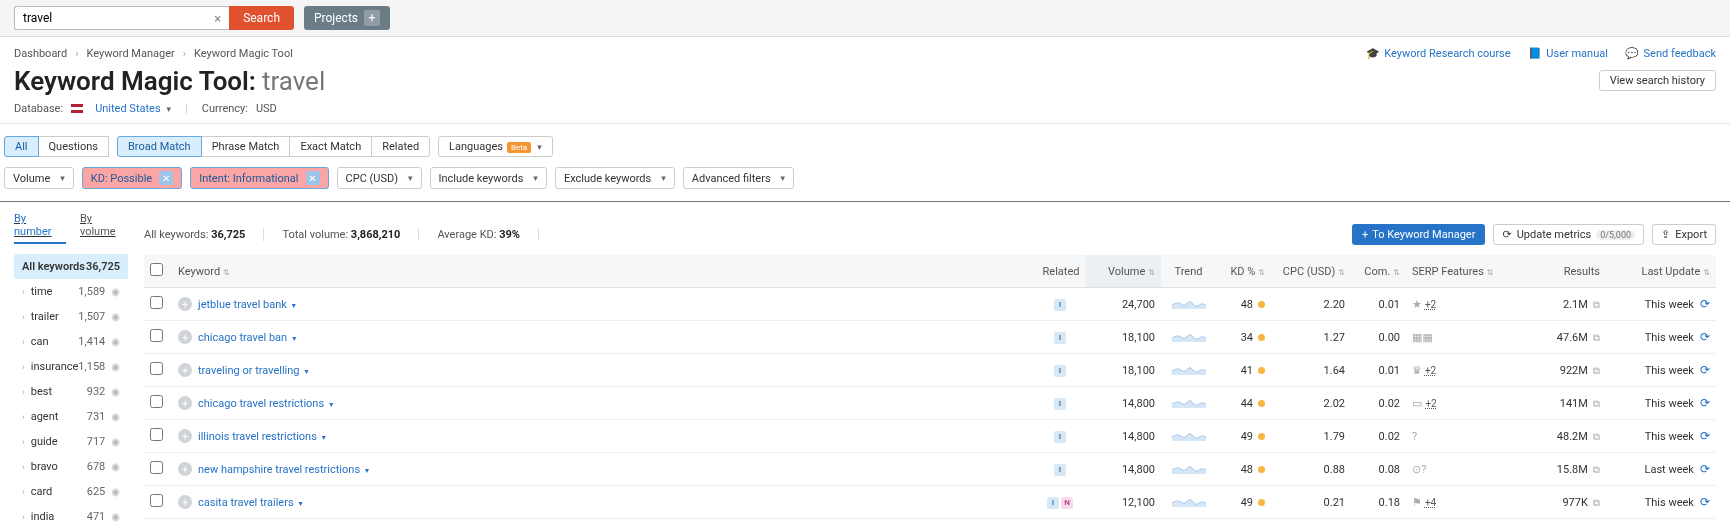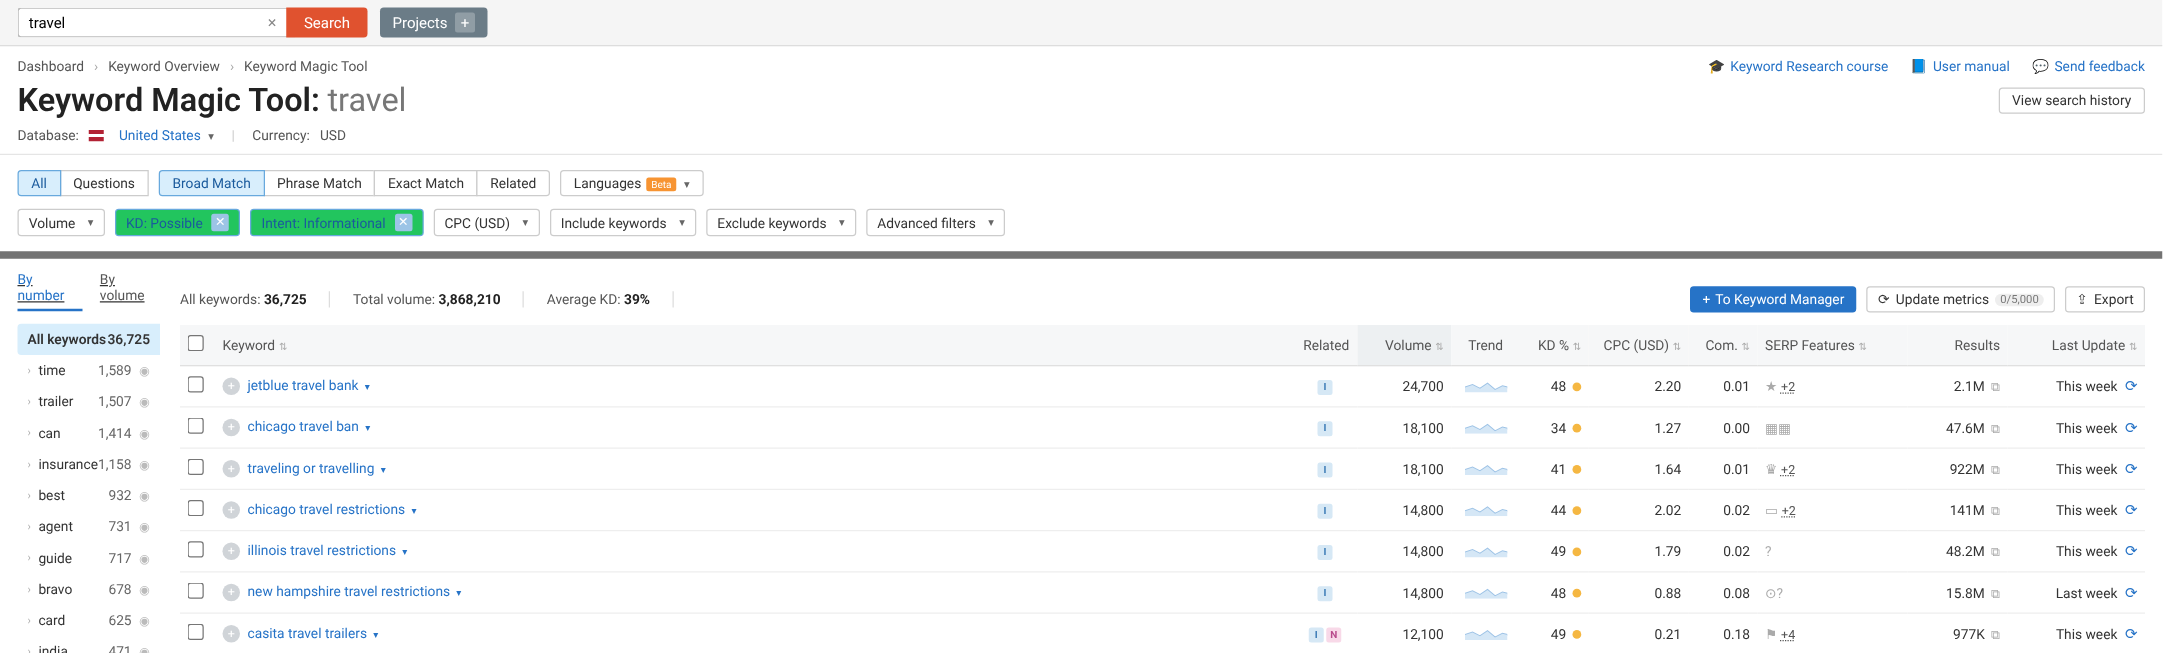--- a/index.html
+++ b/index.html
@@ -18,31 +18,31 @@
 .header-links { float:right; display:flex; gap:18px; font-size:11px;}
 .header-links a { color:#2673c7; text-decoration:none; display:flex; align-items:center; gap:4px;}
 h1 { font-size:26px; font-weight:600; margin-top:6px; display:flex; align-items:center;}
 h1 .title-dark { color:#222; }
 h1 .title-term { color:#777; font-weight:400; margin-left:6px;}
 .view-history { float:right; background:#fff; border:1px solid #ccc; padding:3px 10px; font-size:11px; border-radius:3px; color:#333; margin-top:-26px; cursor:pointer;}
 .meta-row { font-size:11px; color:#555; margin-top:6px; display:flex; align-items:center; gap:8px;}
 .meta-row a { color:#2673c7; text-decoration:none;}
 .meta-row .divider { color:#ccc; margin:0 6px;}
 .flag { display:inline-block; width:12px; height:9px; background:linear-gradient(#b22234 0 33%,#fff 33% 66%,#b22234 66%); position:relative; margin-right:4px; vertical-align:middle;}
-.filters { padding:12px 14px; border-bottom:6px solid #737373;}
+.filters { padding:12px 4px; border-bottom:1px solid #737373;}
 .tab-row { display:flex; gap:0; margin-bottom:10px;}
 .tab { border:1px solid #ccc; padding:3px 10px; font-size:11px; background:#fff; cursor:pointer; margin-left:-1px;}
 .tab:first-child { border-radius:3px 0 0 3px; margin-left:0;}
 .tab.solo { border-radius:3px; margin-left:8px;}
 .tab.active { background:#d8eefc; border-color:#68a9dd; color:#1a5a9c; position:relative; z-index:1;}
 .tab .beta { background:#f79432; color:#fff; font-size:8px; padding:1px 4px; border-radius:2px; margin-left:4px;}
 .chev { font-size:9px; margin-left:6px; color:#666;}
 .pill-row { display:flex; gap:8px; flex-wrap:wrap;}
 .pill { border:1px solid #ccc; padding:3px 8px; font-size:11px; background:#fff; border-radius:3px; display:flex; align-items:center; gap:4px; cursor:pointer;}
-.pill.active { background:#22c55e; border-color:#68a9dd; color:#1a5a9c;}
+.pill.active { background:#fca5a5; border-color:#68a9dd; color:#1a5a9c;}
 .pill .x { background:#9cc4e6; color:#fff; width:14px; height:14px; display:inline-flex; align-items:center; justify-content:center; border-radius:2px; font-size:10px; margin-left:3px;}
 .main { display:flex; }
 .side { width:130px; padding:10px 0 10px 14px;}
 .side-tabs { display:flex; gap:14px; font-size:11px; margin-bottom:10px;text-decoration:underline;}
 .side-tab { cursor:pointer; padding-bottom:4px; color:#555;}
 .side-tab.active { color:#2673c7; border-bottom:2px solid #2673c7;}
 .side-list { font-size:11px;}
 .side-head { background:#d8eefc; padding:6px 8px; display:flex; justify-content:space-between; font-weight:600; border-radius:3px 0 0 3px;}
 .side-item { padding:6px 8px; display:flex; align-items:center; color:#333; cursor:pointer;}
 .side-item .car { color:#aaa; font-size:9px; margin-right:6px;}
@@ -106,21 +106,21 @@
         <span>User manual</span>
       </a>
     <a>
         <span>💬</span>
         <span>Send feedback</span>
       </a>
   </div>
   <div class="breadcrumbs">
     <a>Dashboard</a>
       <span class="sep">›</span>
-    <a>Keyword Overview</a>
+    <a>Keyword Manager</a>
       <span class="sep">›</span>
     <span>Keyword Magic Tool</span>
   </div>
   <h1>
     <span class="title-dark">Keyword Magic Tool:</span>
     <span class="title-term">travel</span>
   </h1>
   <button class="view-history">View search history</button>
   <div class="meta-row">
     <span>Database:</span>

